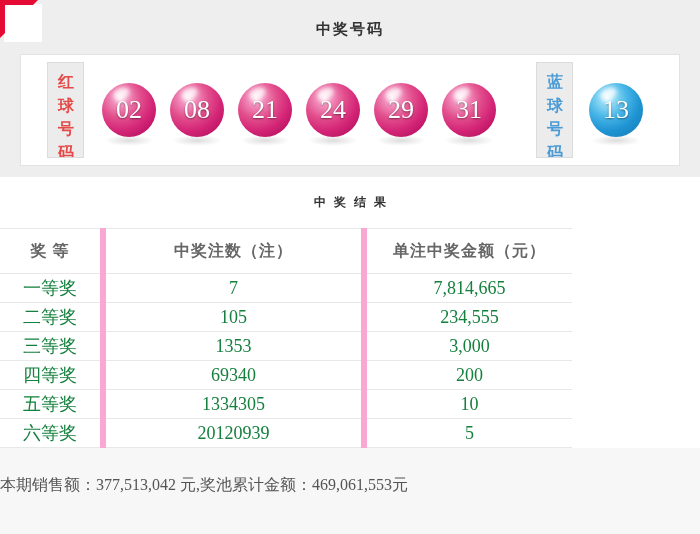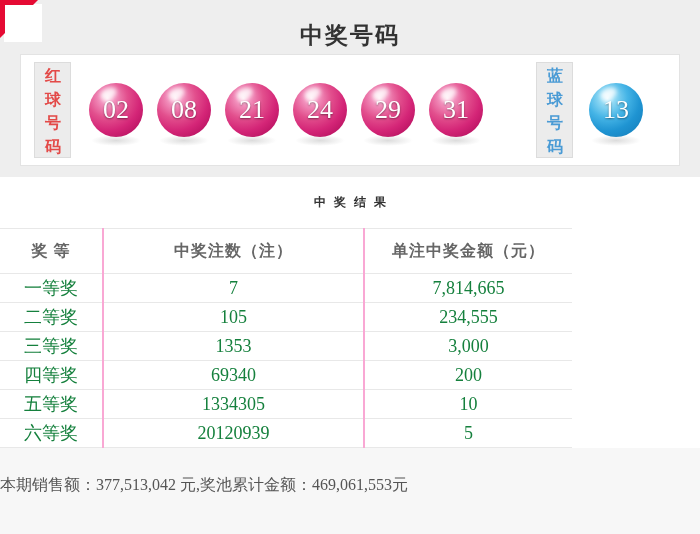--- a/index.html
+++ b/index.html
@@ -10,26 +10,26 @@
   .header { position:relative; width:700px; height:177px; background:#eeeeee; }
 
   .corner { position:absolute; top:0; left:0; width:46px; height:46px; }
   .corner .white-sq { position:absolute; top:4px; left:4px; width:38px; height:38px; background:#ffffff; }
   .corner .bar-h { position:absolute; top:0; left:0; width:38px; height:5px; background:#e50a33;
       clip-path:polygon(0 0,100% 0,calc(100% - 5px) 100%,0 100%); }
   .corner .bar-v { position:absolute; top:0; left:0; width:5px; height:38px; background:#e50a33;
       clip-path:polygon(0 0,100% 0,100% calc(100% - 5px),0 100%); }
 
   .page-title { position:absolute; top:20px; left:0; width:100%; text-align:center;
-      font-size:23px; font-weight:bold; color:#333333; letter-spacing:2px; }
+      font-size:15px; font-weight:bold; color:#333333; letter-spacing:2px; }
 
   .ball-box { position:absolute; top:54px; left:20px; width:660px; height:112px;
       background:#ffffff; border:1px solid #e3e3e3; display:flex; align-items:center; }
 
-  .vlabel { width:37px; height:96px; margin-left:13px; padding:1px 10px 0;
+  .vlabel { width:37px; height:96px; margin-left:26px; padding:7px 10px 0;
       background:#ececec; border:1px solid #dcdcdc;
       font-size:16px; font-weight:bold; line-height:23.5px; text-align:center;
       word-break:break-all; overflow:hidden; }
   .vlabel.red  { color:#e34a48; }
   .vlabel.blue { color:#4a9bd5; margin-left:auto; }
 
   .red-balls { display:flex; gap:14px; margin-left:18px; }
 
   .ball { position:relative; width:54px; height:54px; border-radius:50%;
       display:flex; align-items:center; justify-content:center;
@@ -48,21 +48,21 @@
   
   .result-title { height:51px; line-height:51px; text-align:center;
       font-size:12px; font-weight:bold; color:#333333; letter-spacing:8px; text-indent:8px; }
 
   
   table { width:572px; border-collapse:collapse; table-layout:fixed; }
   th { height:45px; font-size:16px; font-weight:bold; color:#666666; text-align:center;
       border-top:1px solid #e8e8e8; border-bottom:1px solid #e8e8e8; letter-spacing:1px; }
   td { height:29px; font-size:18px; color:#15803d; text-align:center;
       border-bottom:1px solid #e8e8e8; }
-  th + th, td + td { border-left:2px solid #f9a8d4; }
+  th + th, td + td { border-left:6px solid #f9a8d4; }
 
   
   .footer { width:700px; height:87px; background:#f7f7f7; padding:21px 0 0; }
   .footer p { font-size:16px; color:#555555; line-height:32px; white-space:nowrap; }
 </style>
 </head>
 <body>
 
 <div class="header">
   <div class="corner">

